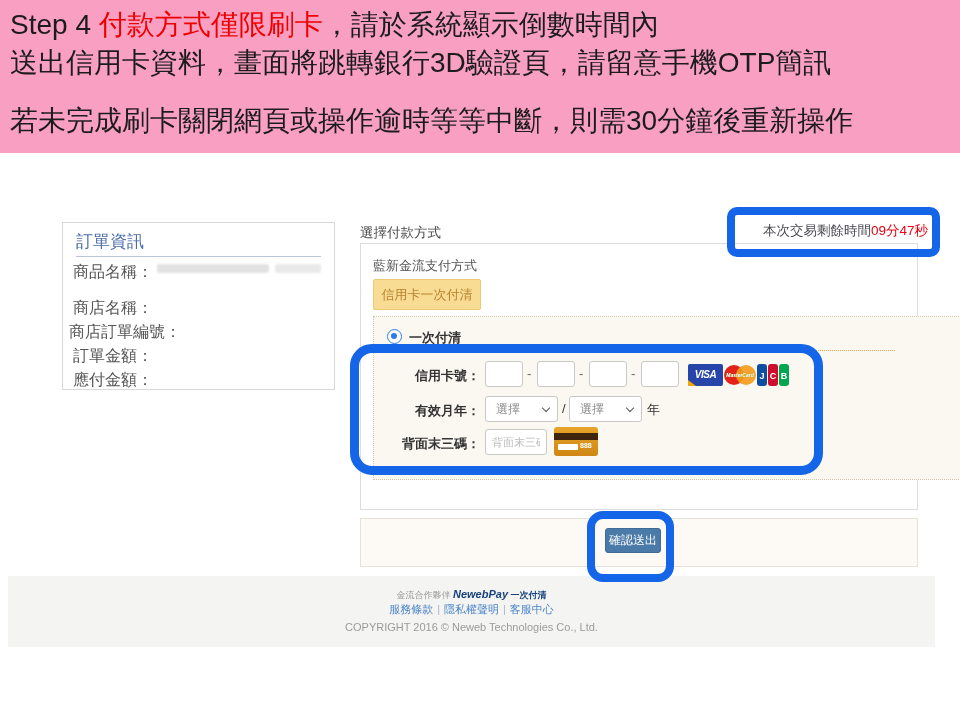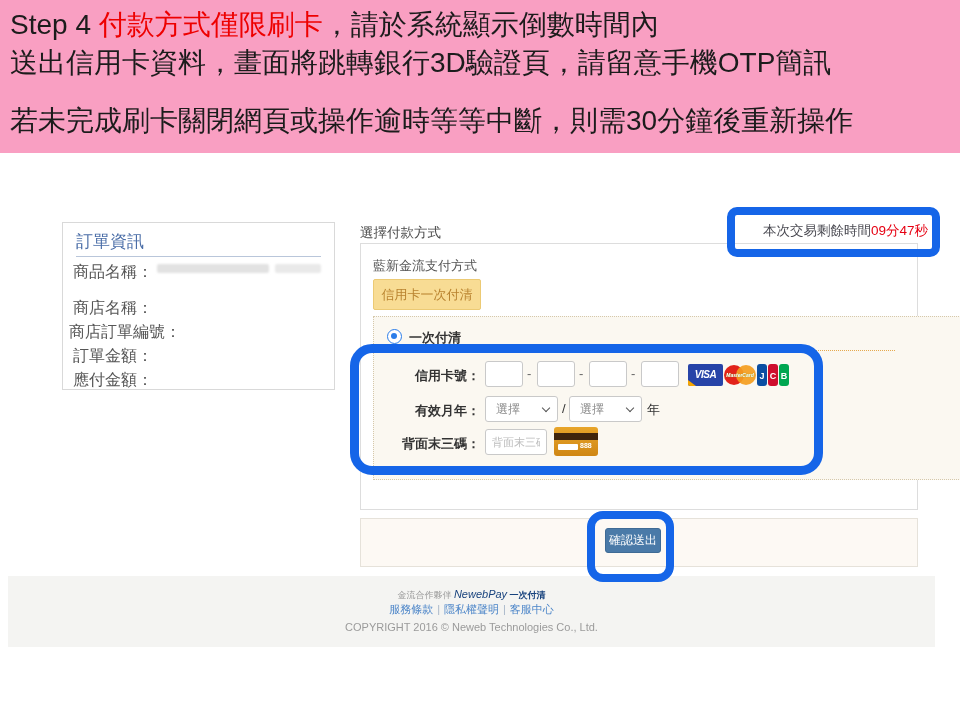--- a/index.html
+++ b/index.html
@@ -98,21 +98,21 @@
   .submit-bar { position:absolute; left:360px; top:518px; width:558px; height:49px;
                 background:#fdf9f4; border:1px solid #e6e2da; }
   .submit-btn { position:absolute; left:605px; top:528px; width:56px; height:25px;
                 background:#4A7AA8; border:1px solid #3f6b95; border-radius:3px; color:#fff;
                 font-size:12px; text-align:center; line-height:23px; cursor:pointer; }
 
   
   .footer { position:absolute; left:8px; top:576px; width:927px; height:71px; background:#f4f4f2;
             text-align:center; }
   .f-line1 { margin-top:12px; font-size:9px; color:#999; }
-  .f-brand { font-size:11px; font-weight:normal; color:#17427D; font-style:italic; }
+  .f-brand { font-size:11px; font-weight:bold; color:#17427D; font-style:italic; }
   .f-brand-cn { font-size:9px; font-weight:bold; color:#17427D; }
   .f-line2 { font-size:11px; }
   .f-line2 a { color:#4a84c8; text-decoration:none; cursor:pointer; }
   .f-line2 .sep { color:#a8b6c8; margin:0 4px; }
   .f-line3 { margin-top:4px; font-size:11px; color:#9b9b9b; }
 
   
   .anno { position:absolute; border:8px solid #1565E8; background:transparent; pointer-events:none; }
   .anno-timer { left:727px; top:207px; width:213px; height:50px; border-radius:10px; }
   .anno-fields { left:350px; top:344px; width:473px; height:131px; border-width:9px; border-radius:22px; }

